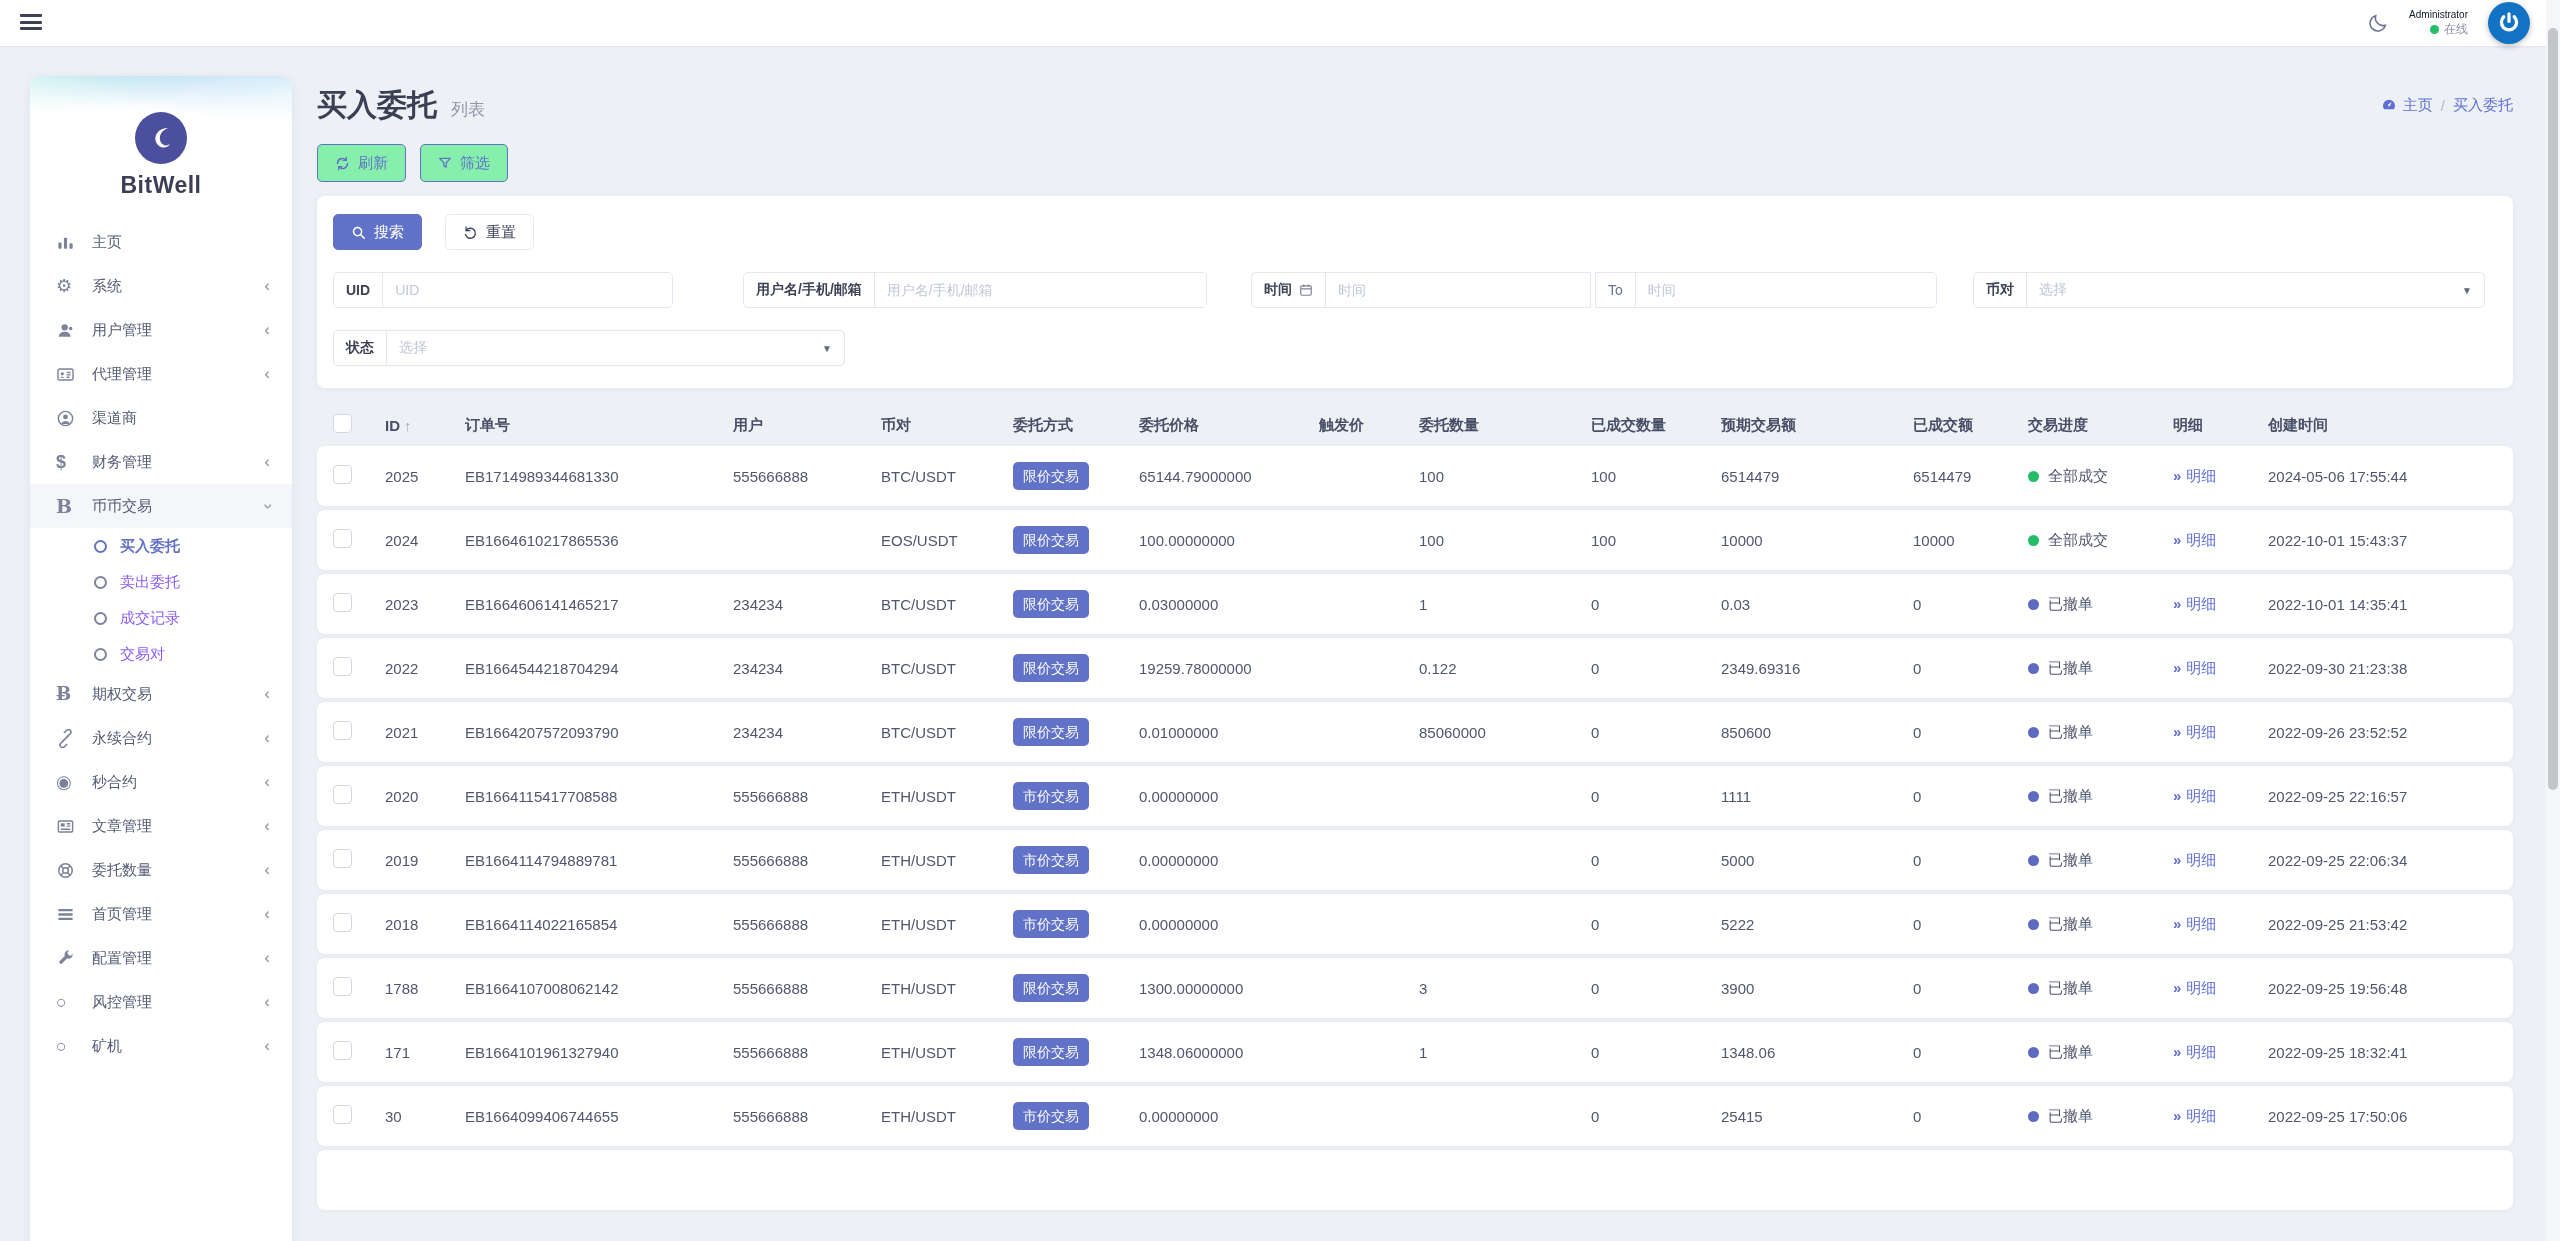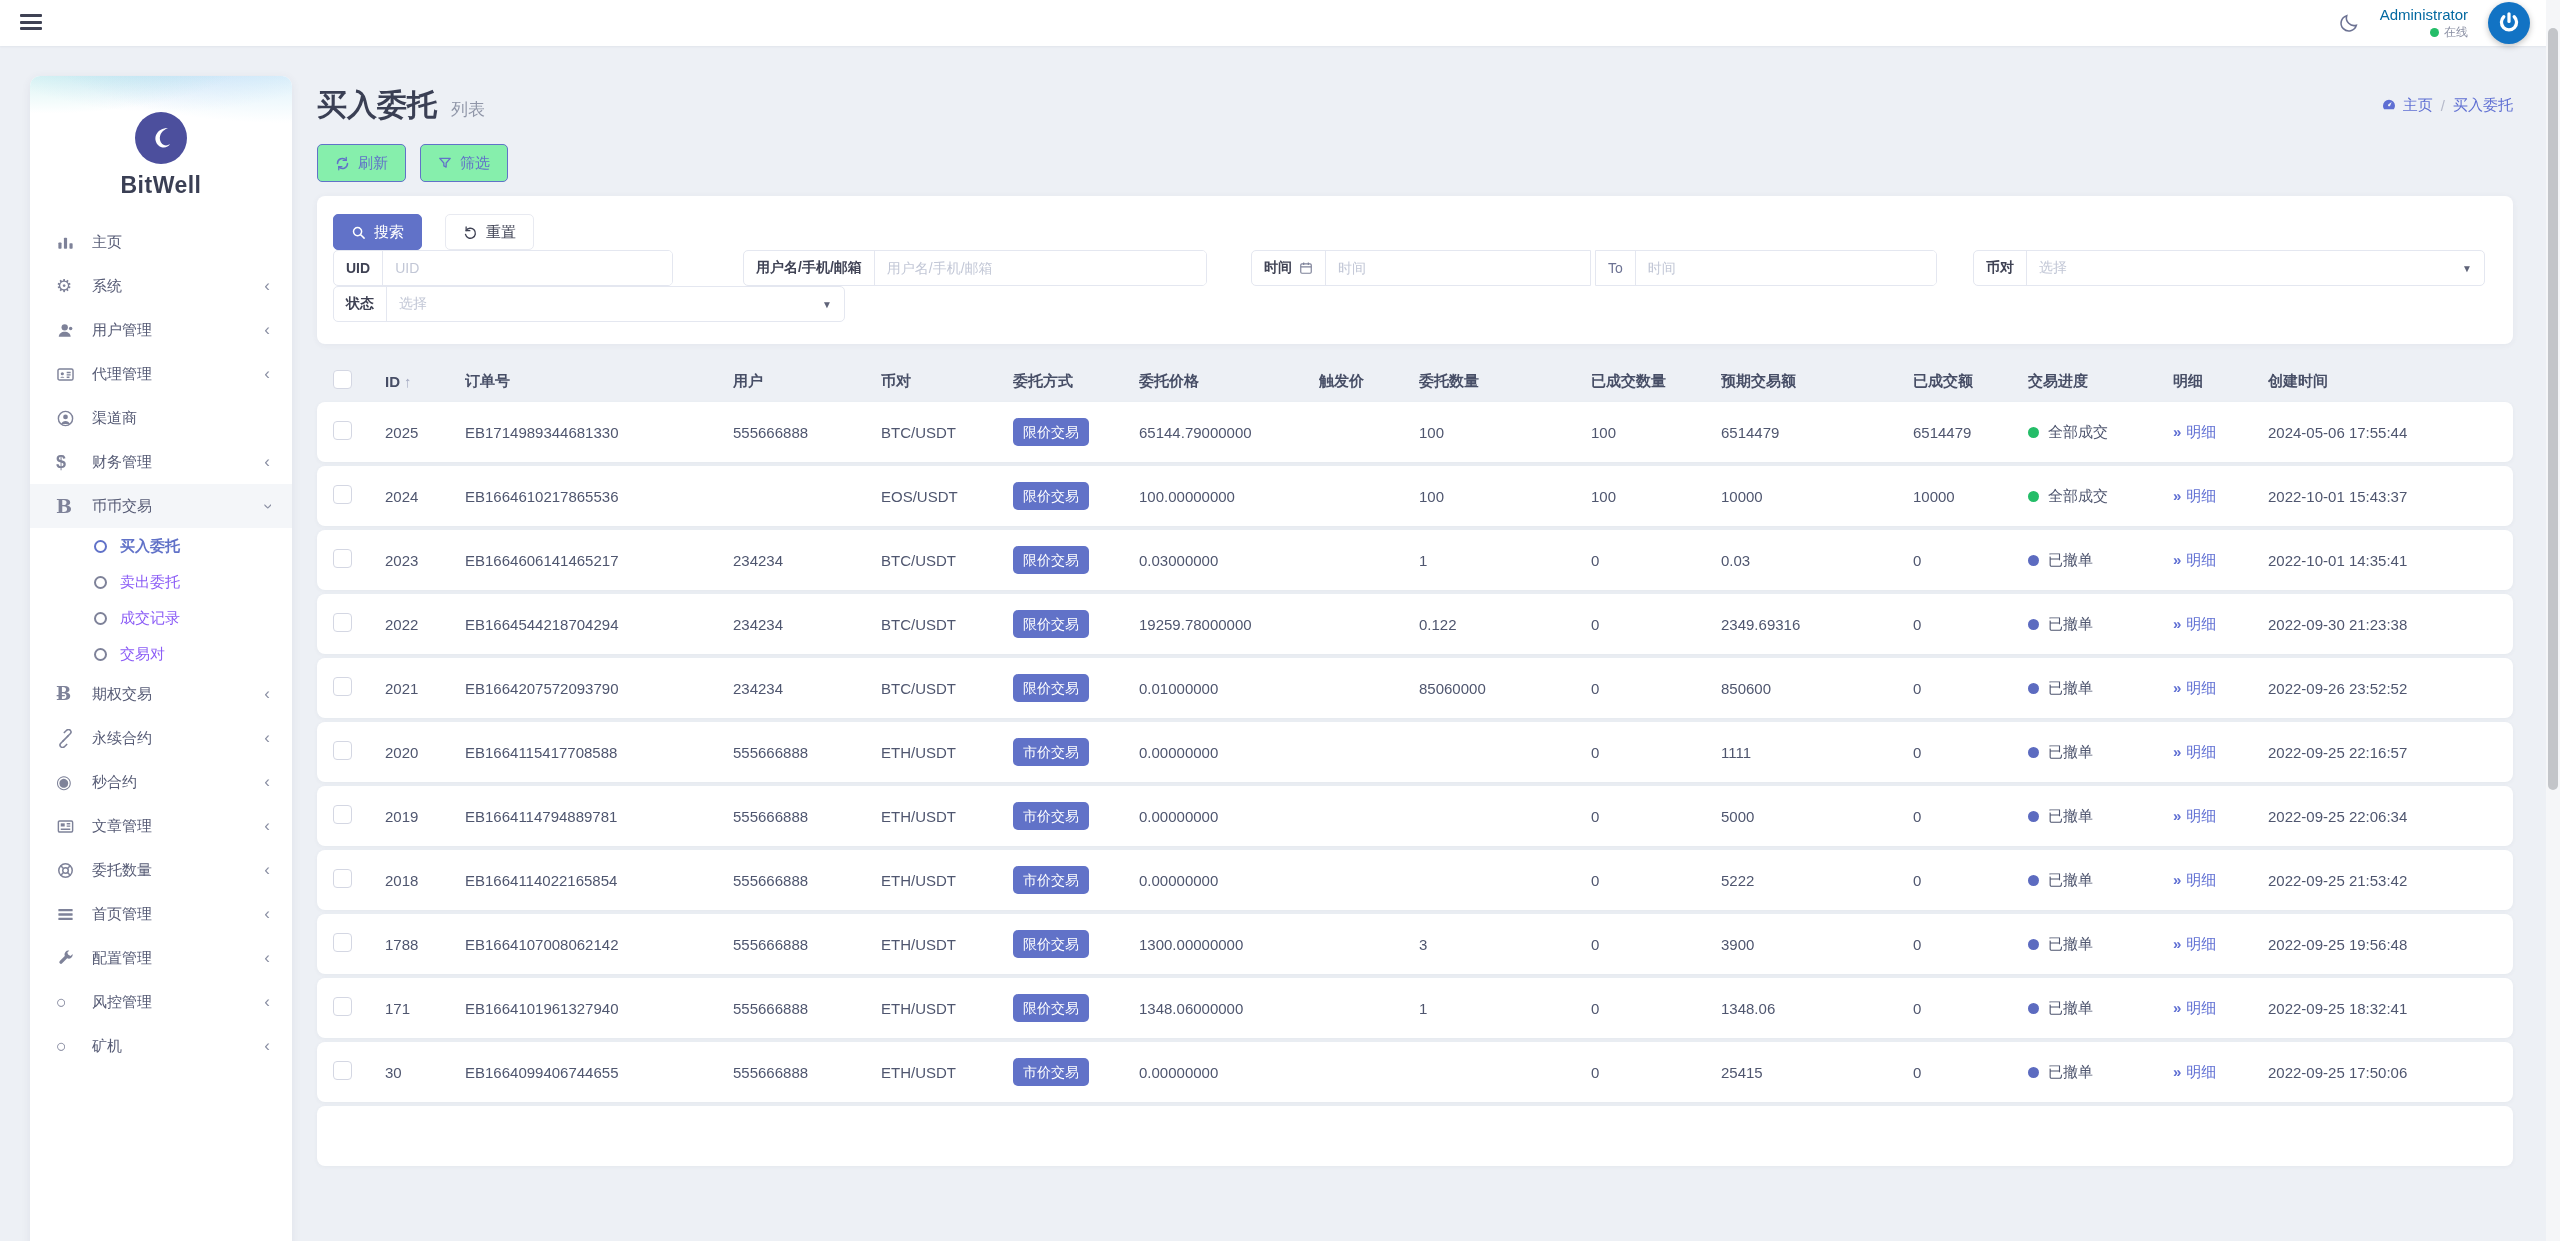--- a/index.html
+++ b/index.html
@@ -11,21 +11,21 @@
   html,body{width:2560px;height:1241px;overflow:hidden}
   body{background:var(--bg);font-family:"Liberation Sans","DejaVu Sans",sans-serif;position:relative}
 
   
   .topbar{position:absolute;left:0;top:0;width:2560px;height:46px;background:#fff;z-index:6;box-shadow:0 1px 2px rgba(40,50,90,.06)}
   .hamburger{position:absolute;left:20px;top:14px;width:22px;cursor:pointer}
   .hamburger i{display:block;height:3px;background:#3f4254;margin:0 0 3.5px;border-radius:1px}
   .top-right{position:absolute;right:30px;top:0;height:46px;display:flex;align-items:center;gap:20px}
   .moon{color:#6c7293;display:flex;cursor:pointer}
   .userbox{text-align:right;line-height:1.25;cursor:pointer}
-  .uname{font-size:15px;color:#0369a1}
+  .uname{font-size:10px;color:#0f172a}
   .ustatus{font-size:12px;color:#8a8fa3;display:flex;align-items:center;justify-content:flex-end;gap:5px}
   .ustatus .dot{width:9px;height:9px;border-radius:50%;background:var(--green)}
   .avatar{width:42px;height:42px;border-radius:50%;background:#1273c4;display:flex;align-items:center;justify-content:center;box-shadow:0 2px 6px rgba(0,0,0,.25)}
 
   
   .scrollbar{position:absolute;right:0;top:0;width:14px;height:1241px;background:#f5f6f8;z-index:9}
   .scrollbar .thumb{position:absolute;left:2px;top:28px;width:10px;height:762px;background:#c3c5c9;border-radius:6px}
 
   
   .sidebar{position:absolute;left:30px;top:76px;width:262px;height:1180px;background:#fff;border-radius:10px;box-shadow:0 2px 10px rgba(63,69,98,.08);z-index:3}
@@ -63,21 +63,21 @@
   .breadcrumb a{color:var(--accent-link);text-decoration:none;display:flex;align-items:center;gap:6px;cursor:pointer}
 
   .actions{margin-top:16px;display:flex;gap:14px}
   .btn{display:inline-flex;align-items:center;gap:8px;border-radius:5px;font-size:15px;cursor:pointer;font-family:inherit}
   .btn-outline{height:38px;padding:0 17px;background:#86efac;border:1px solid var(--accent);color:var(--accent)}
   .btn-primary{height:36px;padding:0 17px;background:var(--accent);border:1px solid var(--accent);color:#fff}
   .btn-plain{height:36px;padding:9px 17px;background:#fff;border:1px solid #e8eaf1;color:#3f4254}
 
   .filter-card{margin-top:14px;background:#fff;border-radius:8px;padding:18px 16px 22px;box-shadow:0 1px 6px rgba(63,69,98,.06)}
   .search-row{display:flex;gap:23px}
-  .filter-row{display:flex;align-items:center}
+  .filter-row{display:flex;margin-top:22px;align-items:center}
   .fg{display:flex;height:36px;border:1px solid var(--border);border-radius:5px;background:#fff;overflow:hidden;flex:0 0 auto}
   .fg .lab{display:flex;align-items:center;gap:7px;padding:0 12px;border-right:1px solid var(--border);font-size:14px;color:#3f4254;font-weight:bold;white-space:nowrap}
   .fg input{border:none;outline:none;padding:0 12px;font-size:14px;color:#3f4254;flex:1;min-width:0;font-family:inherit}
   .fg input::placeholder{color:var(--placeholder)}
   .fg .select{flex:1;display:flex;align-items:center;justify-content:space-between;padding:0 12px;font-size:14px;color:var(--placeholder);cursor:pointer}
   .fg .select .arr{color:#5f6378;font-size:10px}
 
   
   .table-wrap{margin-top:16px;--cols:52px 80px 268px 148px 132px 126px 180px 100px 172px 130px 192px 115px 145px 95px 1fr}
   .thead,.row{display:grid;grid-template-columns:var(--cols);align-items:center;padding:0 16px}

